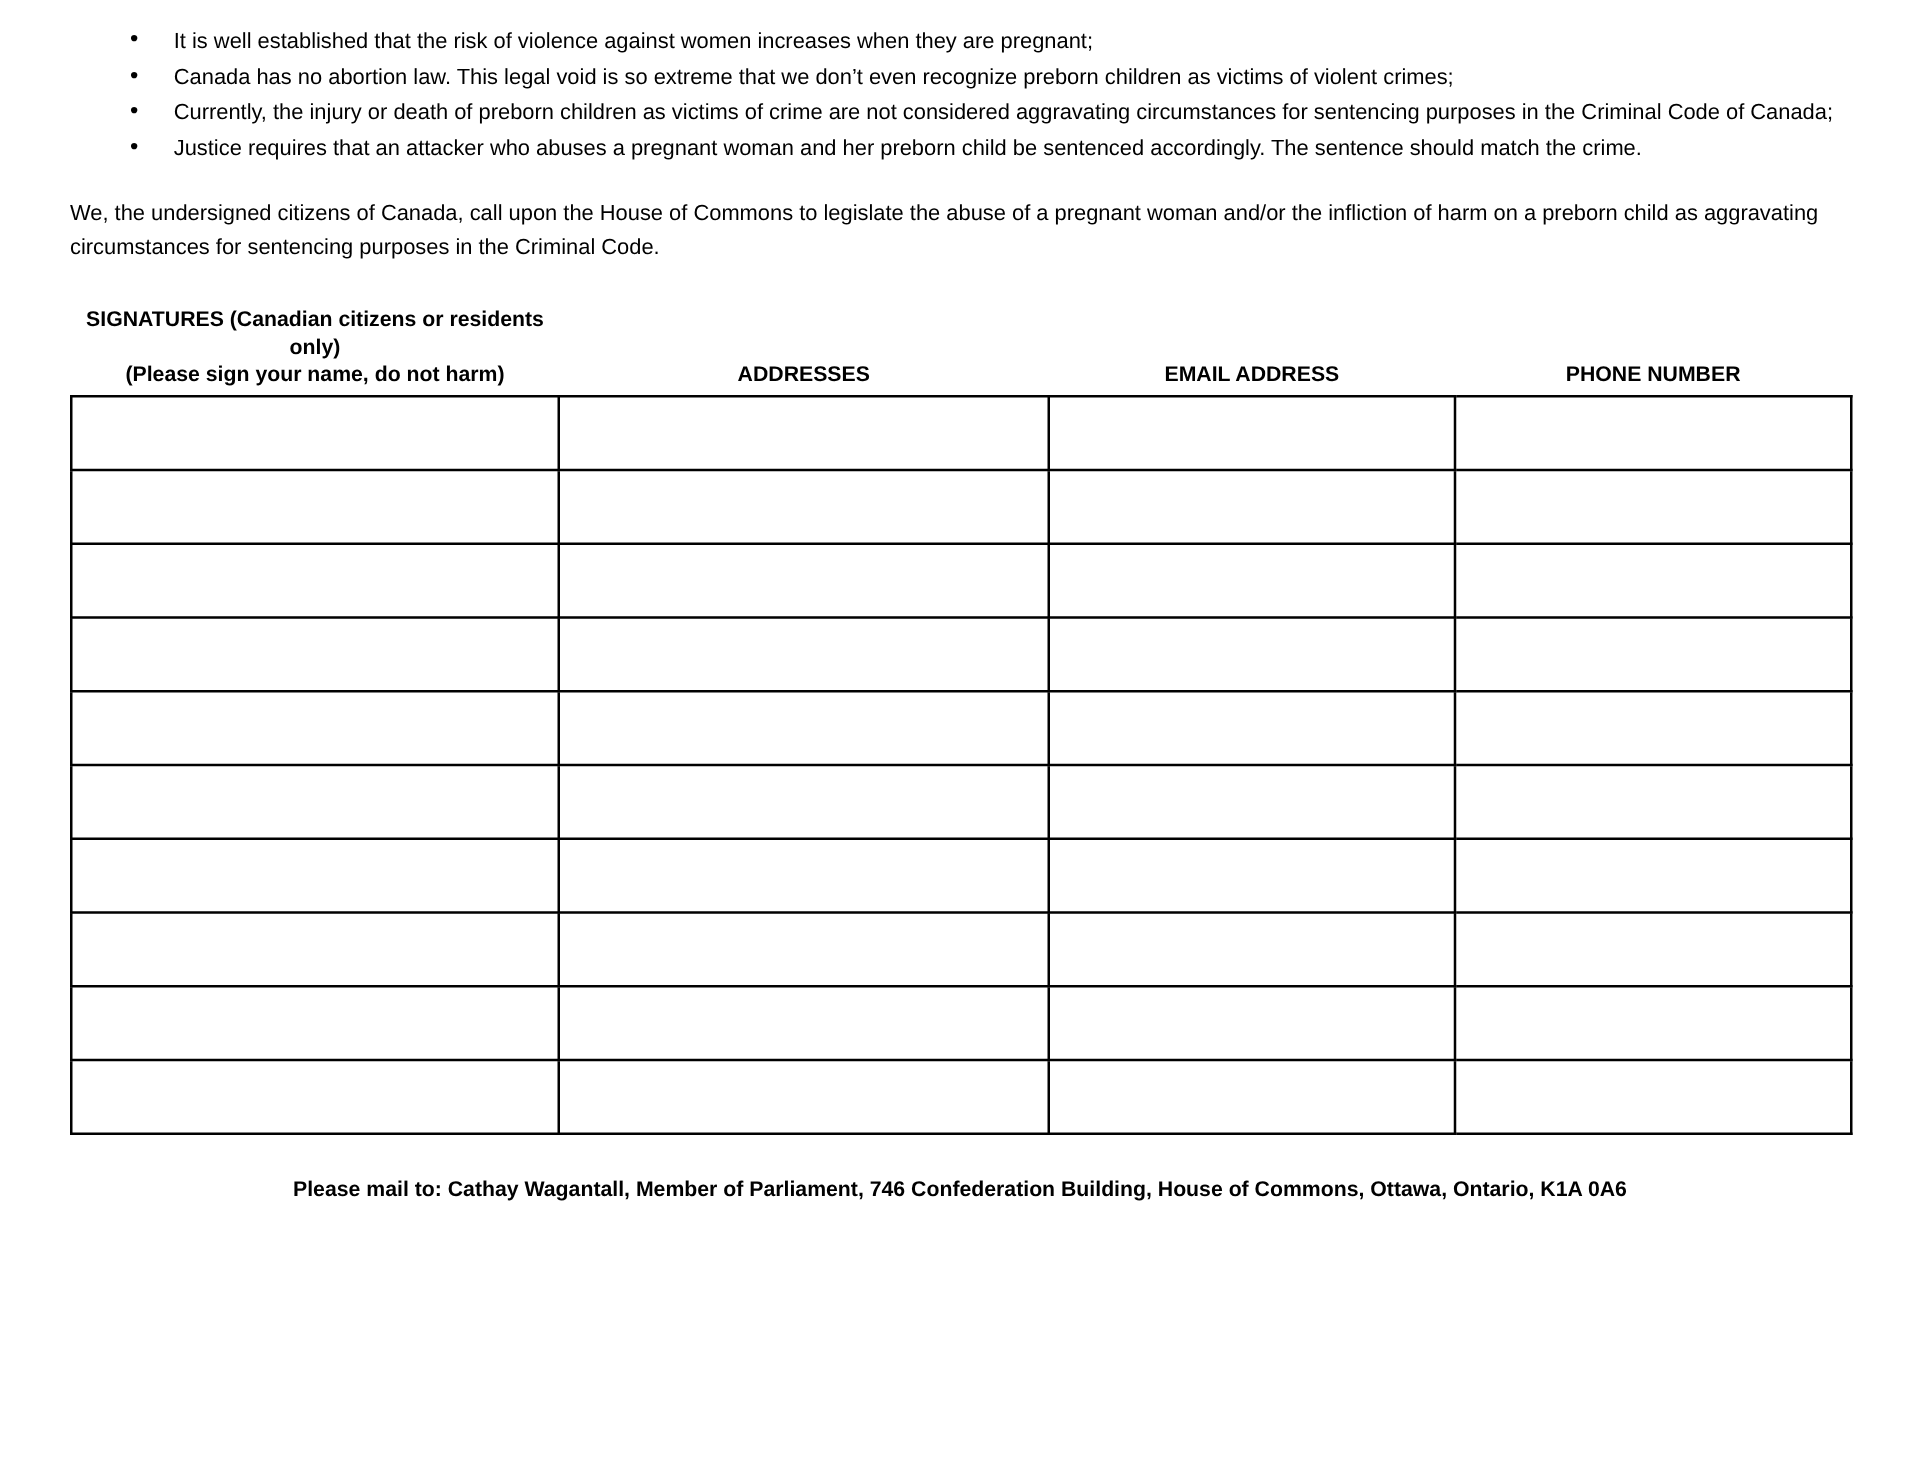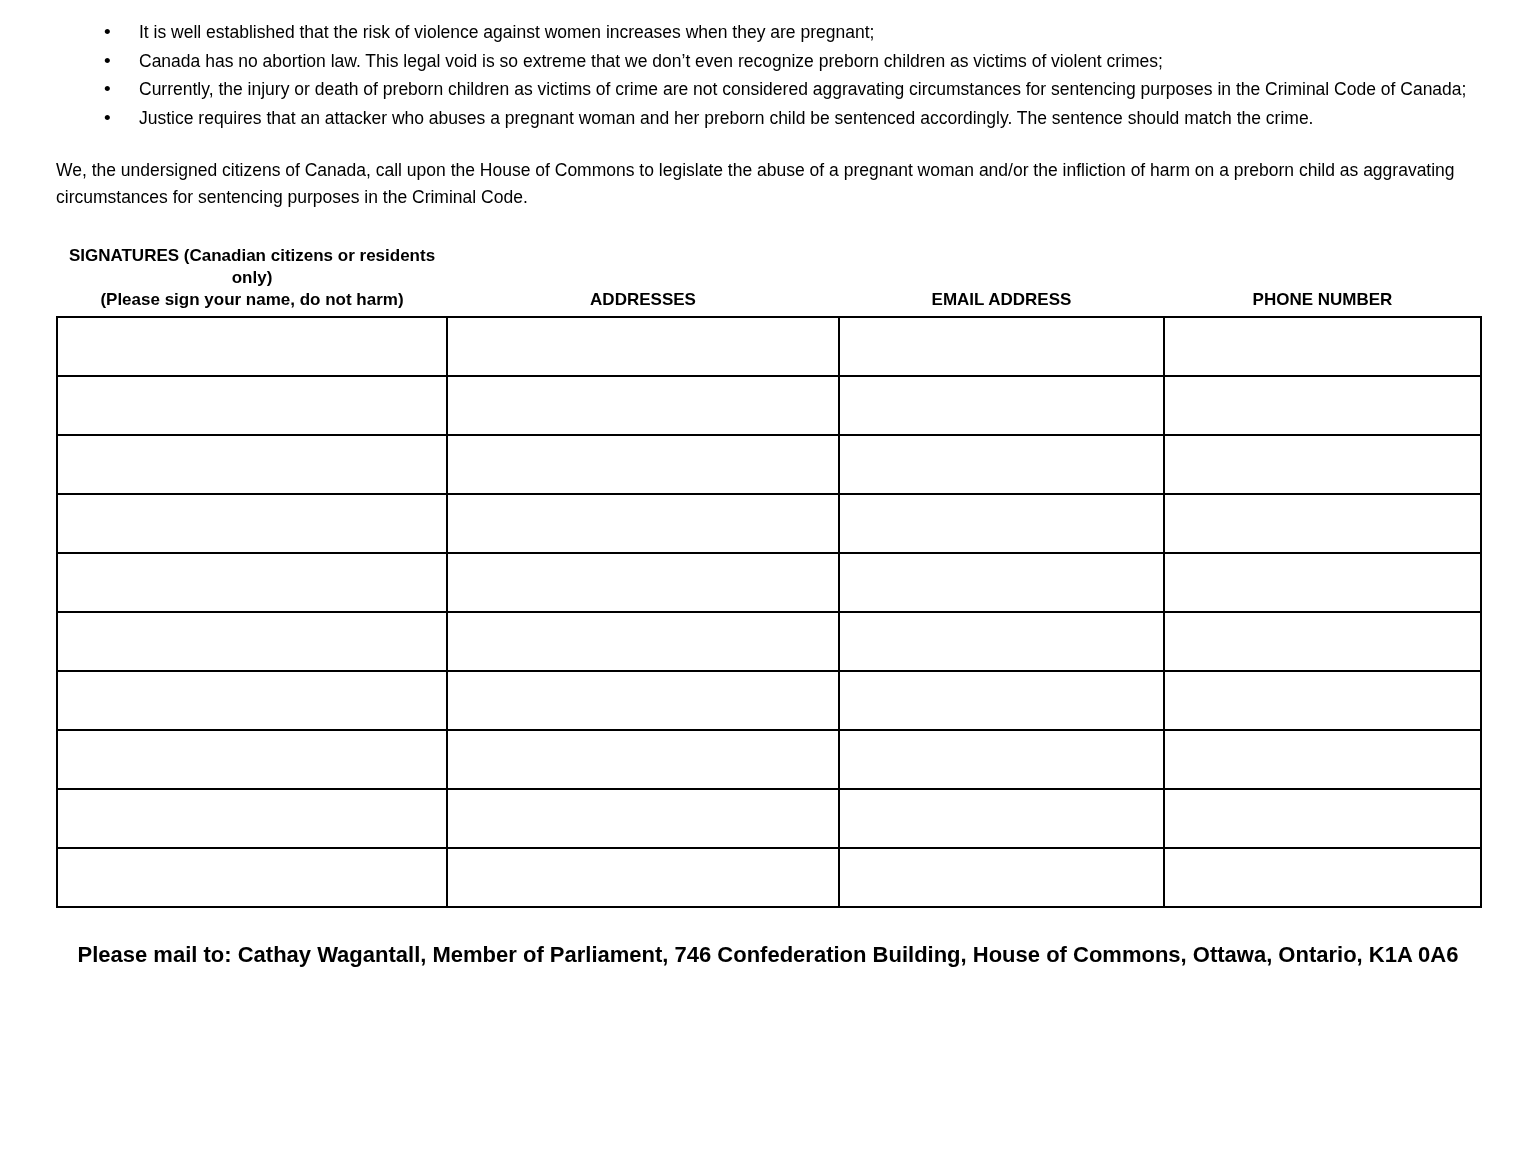--- a/index.html
+++ b/index.html
@@ -88,21 +88,21 @@
     padding-right: 10px;
   }
   table.sign-table td {
     border: 2px solid #000000;
     height: 57px;
     padding: 0;
   }
   .mail-note {
     text-align: center;
     font-weight: bold;
-    font-size: 22px;
+    font-size: 17px;
     margin-top: 34px;
   }
 </style>
 </head>
 <body>
 
 <div class="page">
 
 
 

